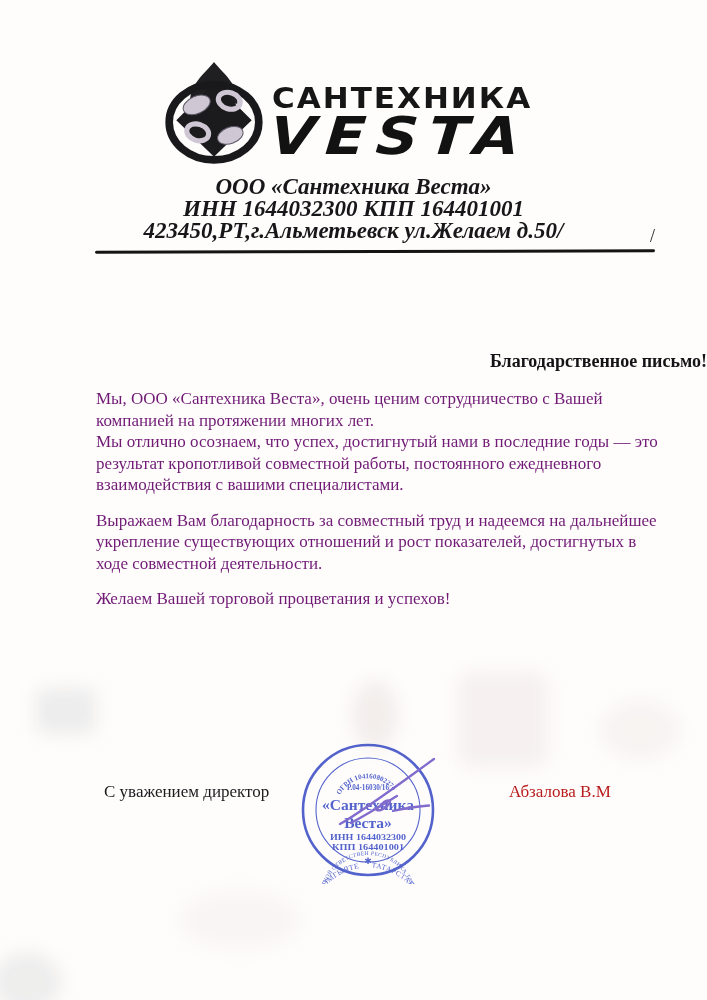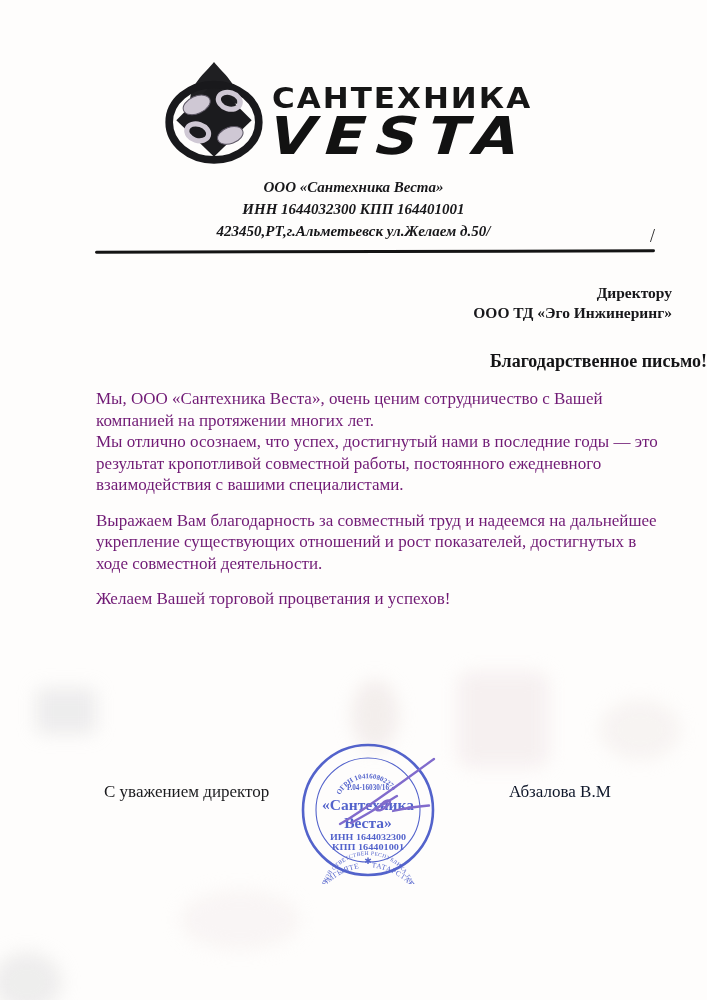--- a/index.html
+++ b/index.html
@@ -33,21 +33,21 @@
   .brand-bottom{
     font-family:"DejaVu Sans","Liberation Sans",sans-serif;
     font-weight:bold;font-style:italic;font-size:52px;line-height:48px;
     letter-spacing:9px;color:#121212;white-space:nowrap;
     transform:scaleX(1.13) skewX(-4deg);transform-origin:left top;margin-top:-4px;
   }
 
   
   .letterhead{
     position:absolute;left:0;top:176px;width:707px;text-align:center;
-    font-weight:bold;font-style:italic;font-size:15px;line-height:22px;color:#17171a;
+    font-weight:bold;font-style:italic;font-size:23px;line-height:22px;color:#17171a;
   }
   .hrule{position:absolute;left:95px;top:250px;width:560px;height:3.4px;background:#141414;transform:rotate(-.15deg);border-radius:2px;}
   .hslash{position:absolute;left:650px;top:226px;font-size:18px;font-style:normal;color:#222;}
 
   
   .recipient{
     position:absolute;right:35px;top:283px;text-align:right;
     font-weight:bold;font-size:15.5px;line-height:20px;color:#17171a;
   }
 
@@ -56,21 +56,21 @@
     position:absolute;left:0;top:351px;width:707px;text-align:right;
     font-weight:bold;font-size:18px;color:#141416;
   }
 
   
   .body{position:absolute;left:96px;top:388px;width:592px;font-size:17px;line-height:21.5px;color:#701a75;}
   .body p{margin:0 0 14px 0;white-space:pre-wrap;}
 
   
   .signoff-left{position:absolute;left:96px;top:782px;font-size:17px;color:#1b1b1e;margin-left:8px;}
-  .signoff-right{position:absolute;left:509px;top:782px;font-size:17px;color:#0f172a;}
+  .signoff-right{position:absolute;left:509px;top:782px;font-size:17px;color:#b91c1c;}
 
   
   .stamp{position:absolute;left:294px;top:736px;width:148px;height:148px;opacity:.88;}
   .stamp text, .stamp textPath{
     font-family:"Liberation Serif","DejaVu Serif",serif;
   }
 </style>
 </head>
 <body>
 
@@ -100,24 +100,20 @@
   </div>
 
   <div class="letterhead">
     <div>ООО «Сантехника Веста»</div>
     <div>ИНН 1644032300 КПП 164401001</div>
     <div>423450,РТ,г.Альметьевск ул.Желаем д.50/</div>
   </div>
   <div class="hrule"></div>
   <div class="hslash">/</div>
 
-  <div class="recipient">
-    <div>Директору</div>
-    <div>ООО ТД «Эго Инжинеринг»</div>
-  </div>
 
   <div class="title">Благодарственное письмо!</div>
 
   <div class="body">
     <p>Мы, ООО «Сантехника Веста», очень ценим сотрудничество с Вашей
 компанией на протяжении многих лет.
 Мы отлично осознаем, что успех, достигнутый нами в последние годы — это
 результат кропотливой совместной работы, постоянного ежедневного
 взаимодействия с вашими специалистами.</p>
     <p>Выражаем Вам благодарность за совместный труд и надеемся на дальнейшее

